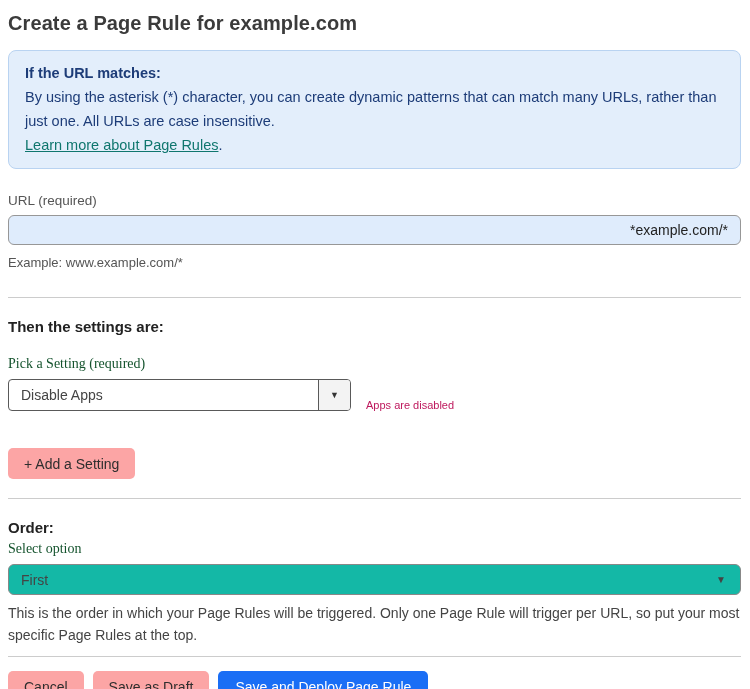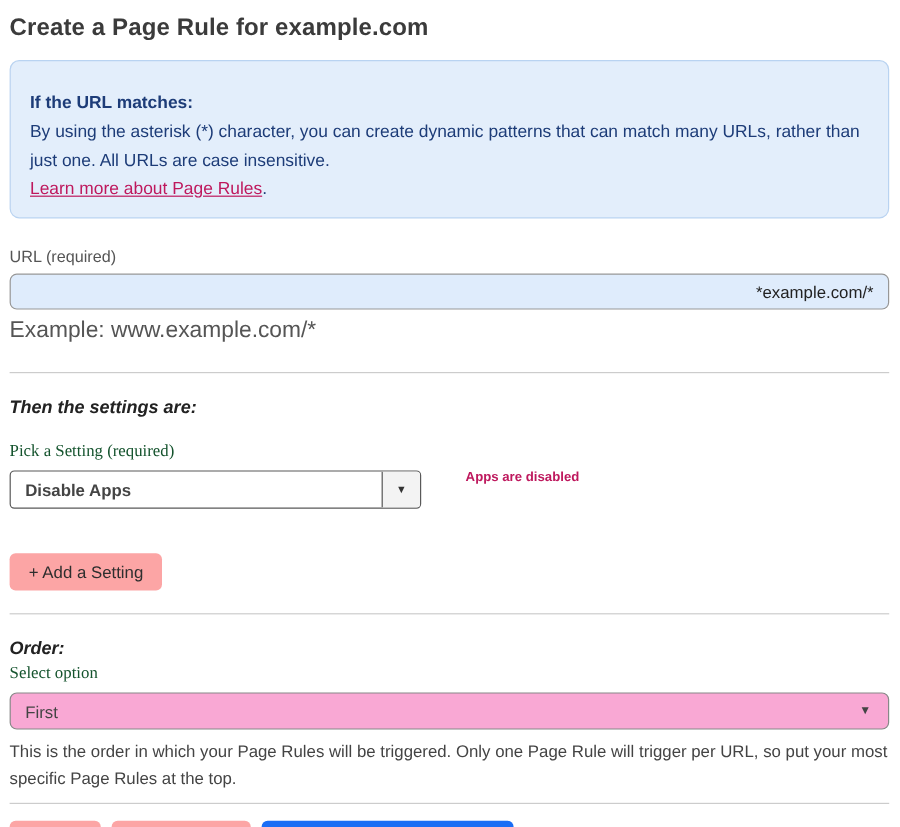--- a/index.html
+++ b/index.html
@@ -18,28 +18,28 @@
     font-weight: bold;
     color: #3b3b3b;
     margin: 2px 0 15px 0;
     letter-spacing: 0.1px;
   }
 
   .info-box {
     background: #e3eefb;
     border: 1px solid #b9d3f1;
     border-radius: 8px;
-    padding: 23px 16px 11px 16px;
+    padding: 10px 16px 11px 16px;
     color: #1d3c78;
     font-size: 14.5px;
     line-height: 24px;
   }
   .info-heading { font-weight: bold; }
   .info-link {
-    color: #be185d;
+    color: #0f766e;
     text-decoration: underline;
     cursor: pointer;
   }
 
   .field-label {
     display: block;
     font-size: 13.5px;
     color: #555;
     margin: 24px 0 7px 0;
   }
@@ -53,52 +53,50 @@
     border-radius: 6px;
     padding: 0 12px;
     font-size: 14px;
     color: #222;
     font-family: inherit;
     outline: none;
     text-align: right;
   }
 
   .helper-text {
-    font-size: 19px;
+    font-size: 13px;
     color: #555;
     margin-top: 7px;
     line-height: 21px;
   }
 
   .divider {
     border: none;
     border-top: 1px solid #cccccc;
     margin: 24px 0 0 0;
   }
 
   .section-heading {
     font-size: 15px;
     font-weight: bold;
     color: #222;
     margin: 20px 0 0 0;
-    font-style: italic;
   }
 
   .picker-label {
     font-size: 14px;
     color: #14532d;
     margin: 21px 0 7px 0;
     font-family: Liberation Serif, serif;
   }
 
   .setting-row {
     display: flex;
-    align-items: flex-start;
-    gap: 37px;
-    font-weight: bold;
+    align-items: flex-end;
+    gap: 15px;
   }
   .setting-dropdown {
     width: 343px;
     height: 32px;
     border: 1px solid #595959;
     border-radius: 4px;
     background: #ffffff;
     display: flex;
     overflow: hidden;
     cursor: pointer;
@@ -134,21 +132,21 @@
     font-family: inherit;
     cursor: pointer;
   }
   .add-setting-btn { margin-top: 37px; display: inline-block; }
 
   .order-select {
     width: 100%;
     height: 31px;
     border: 1px solid #888888;
     border-radius: 6px;
-    background: #f9a8d4;
+    background: #14b8a6;
     display: flex;
     align-items: center;
     justify-content: space-between;
     padding: 0 14px 0 12px;
     font-size: 14px;
     color: #444;
     cursor: pointer;
     margin-top: 5px;
   }
   .caret { font-size: 10px; color: #444; }

